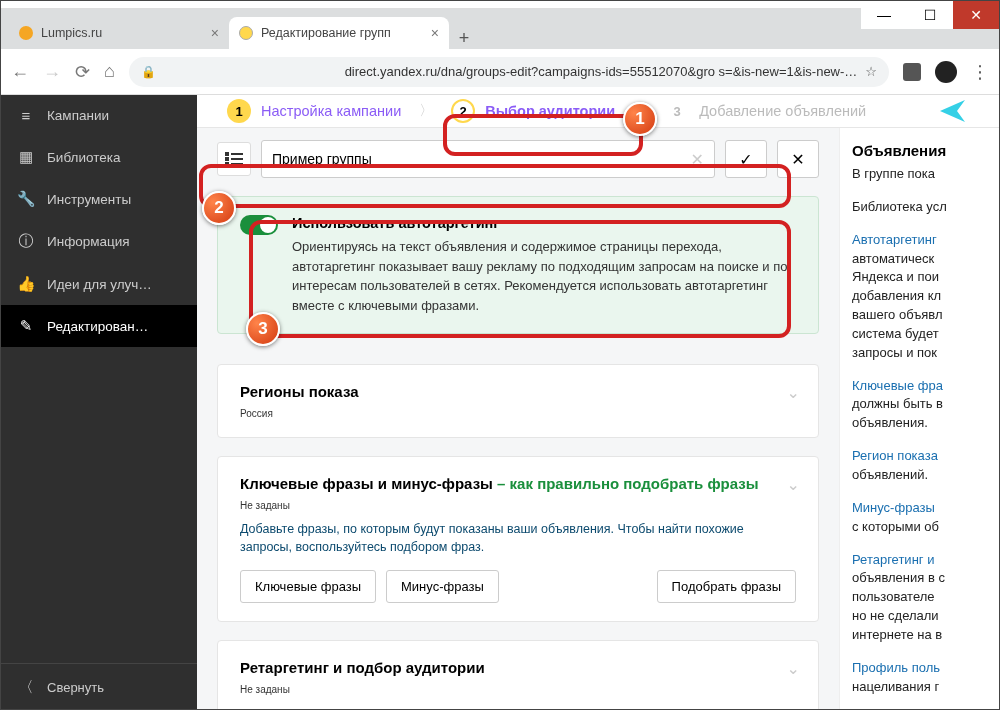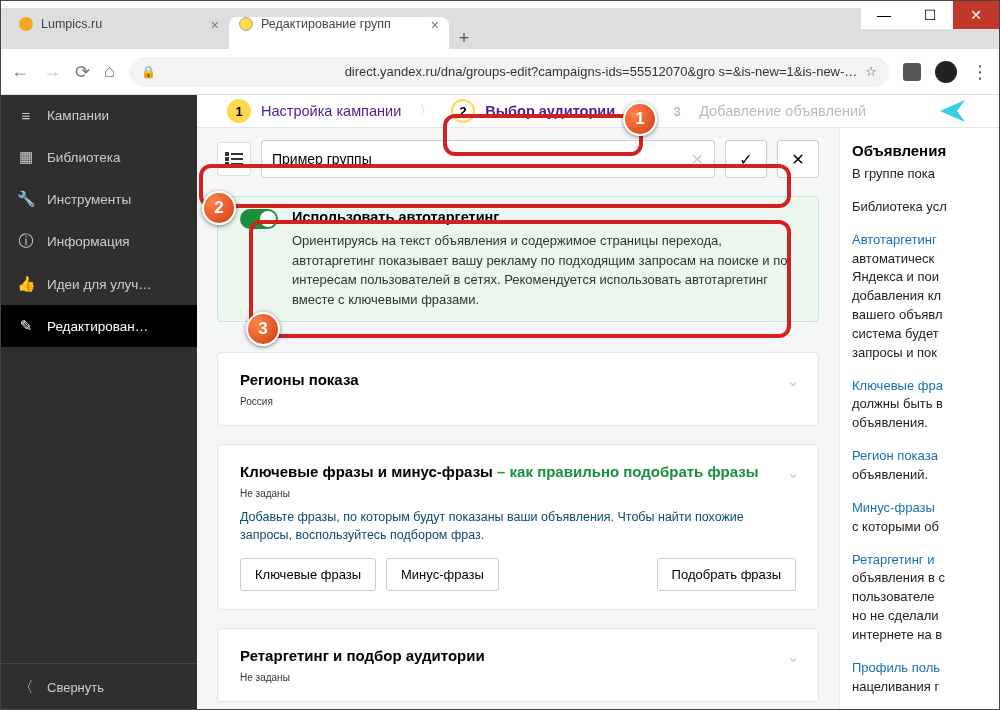--- a/index.html
+++ b/index.html
@@ -6,21 +6,21 @@
 body { width: 1000px; height: 710px; overflow: hidden; background: #fff; border: 1px solid #444; position: relative; }
 
 
 .titlebar { height: 8px; background: #fff; border-bottom: 1px solid #ddd; display: flex; justify-content: flex-end; }
 .window-controls { position: absolute; top: 0; right: 0; display: flex; }
 .wc { width: 46px; height: 28px; display: flex; align-items: center; justify-content: center; cursor: pointer; font-size: 14px; background:#fff; }
 .wc.close { background: #c0392b; color:#fff; }
 
 
 .tabstrip { height: 40px; background: #dcdedf; display: flex; align-items: flex-end; padding-left: 8px; padding-top:8px;}
-.tab { height: 32px; min-width: 220px; background: #dcdedf; border-radius: 8px 8px 0 0; display: flex; padding: 0 10px; font-size: 12.5px; color: #444; position: relative; }
+.tab { height: 32px; min-width: 220px; background: #dcdedf; border-radius: 8px 8px 0 0; display: flex; align-items: center; padding: 0 10px; font-size: 12.5px; color: #444; position: relative; }
 .tab.active { background: #fff; }
 .tab .fav { width: 14px; height: 14px; border-radius: 50%; background: #f5a623; margin-right: 8px; flex:none; }
 .tab .fav.y { background: #ffd84d; border:1px solid #aaa; }
 .tab .x { margin-left: auto; color: #777; font-size: 14px; cursor:pointer; }
 .newtab { width: 30px; text-align:center; color:#555; font-size:18px; cursor:pointer; }
 
 
 .urlbar { height: 46px; background: #fff; border-bottom: 1px solid #ddd; display:flex; align-items:center; padding: 0 10px; gap: 14px; }
 .nav-ico { color:#777; font-size:18px; cursor:pointer; }
 .urlfield { flex: 1; height: 30px; background: #f1f3f4; border-radius: 15px; display:flex; align-items:center; padding: 0 12px; font-size: 13px; color:#555; gap:8px; }
@@ -44,21 +44,21 @@
 
 
 .main { flex:1; background:#f5f6f7; overflow:hidden; display:flex; flex-direction:column; }
 
 
 .steps { background:#fff; height:58px; border-bottom:1px solid #e6e6e6; display:flex; align-items:center; padding: 0 30px; gap: 10px; position:relative; }
 .stepnum { width:24px; height:24px; border-radius:50%; display:inline-flex; align-items:center; justify-content:center; font-size:13px; font-weight:bold; }
 .stepnum.s1 { background:#ffd84d; color:#000; }
 .stepnum.s2 { background:#fff; border:2px solid #ffd84d; color:#000; }
 .stepnum.s3 { color:#bbb; }
-.steplabel { font-size:14.5px; color:#4c1d95; }
+.steplabel { font-size:14.5px; color:#8b5cf6; }
 .steplabel.muted { color:#bbb; }
 .steplabel.bold { font-weight:bold; }
 .chev { color:#ccc; font-size:14px; margin: 0 8px; }
 .send-ico { margin-left:auto; width:32px; height:32px; position:relative; }
 .send-ico svg { width:32px; height:32px; }
 
 .content-row { display:flex; flex:1; }
 .center { flex:1; padding: 12px 20px 0 20px; overflow-y:auto; }
 .rightpane { width:160px; background:#fff; border-left:1px solid #eee; padding: 14px 0 12px 12px; font-size:13px; overflow:hidden; }
 
@@ -76,21 +76,21 @@
 
 
 .groupname { display:flex; align-items:center; gap:10px; margin-bottom: 18px; }
 .gn-ico { width:34px; height:34px; background:#fff; border:1px solid #ddd; border-radius:3px; display:flex; align-items:center; justify-content:center; cursor:pointer; }
 .gn-input { flex:1; height:38px; border:1px solid #ccc; border-radius:3px; display:flex; align-items:center; padding:0 10px; background:#fff; font-size:14px; }
 .gn-input input { border:none; outline:none; flex:1; font-size:14px; }
 .gn-clear { color:#ccc; font-size:16px; cursor:pointer; }
 .gn-btn { width:42px; height:38px; border:1px solid #ccc; background:#fff; border-radius:3px; display:flex; align-items:center; justify-content:center; font-size:16px; cursor:pointer; }
 
 
-.autotg { background:#eaf6ee; border:1px solid #cbe5d2; border-radius:4px; padding:12px 22px; display:flex; gap:14px; margin-bottom:30px; }
+.autotg { background:#eaf6ee; border:1px solid #cbe5d2; border-radius:4px; padding:18px 22px; display:flex; gap:14px; margin-bottom:30px; }
 .toggle { width:38px; height:20px; background:#1a8f3c; border-radius:10px; position:relative; flex:none; cursor:pointer; }
 .toggle::after { content:''; width:16px; height:16px; background:#fff; border-radius:50%; position:absolute; right:2px; top:2px; }
 .atg-title { font-size:14.5px; font-weight:bold; margin-bottom:6px; }
 .atg-text { font-size:13px; line-height:1.5; color:#333; }
 
 
 .rp-title { font-weight:bold; font-size:15px; margin-bottom:6px; white-space:nowrap; }
 .rp-p { font-size:13px; color:#222; margin-bottom:14px; line-height:1.45; white-space:nowrap; }
 .rp-link { color:#1a6fb0; }
 

